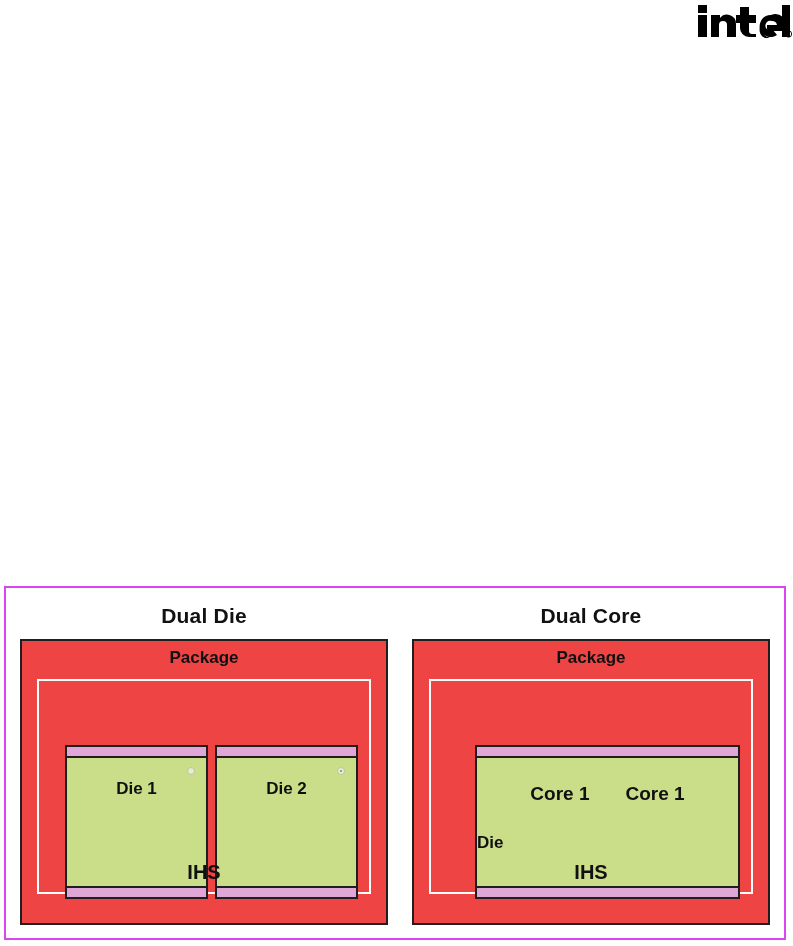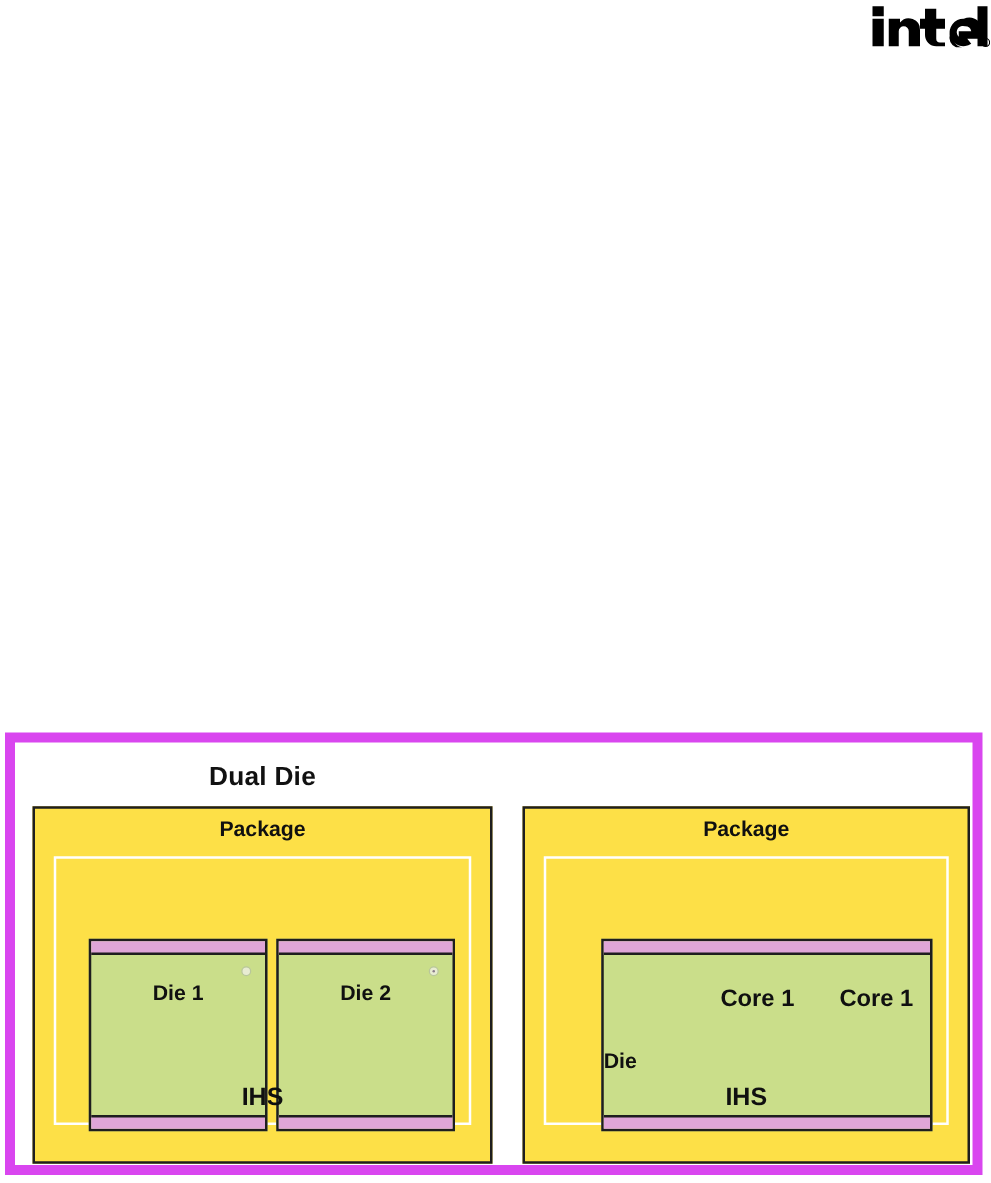--- a/index.html
+++ b/index.html
@@ -26,21 +26,21 @@
   }
   #intel-logo svg { display: block; }
 
   
   #figure-frame {
     position: absolute;
     left: 4px;
     top: 586px;
     width: 782px;
     height: 354px;
-    border: 8px solid #d946ef;
+    border: 2px solid #d946ef;
     background: #ffffff;
     box-sizing: border-box;
   }
 
   .panel {
     position: absolute;
     top: 0;
     height: 100%;
   }
   #panel-dual-die  { left: 14px;  width: 368px; }
@@ -58,21 +58,21 @@
     letter-spacing: 0.2px;
   }
 
   
   .package {
     position: absolute;
     top: 51px;
     left: 0;
     width: 100%;
     height: 286px;
-    background: #fde047;
+    background: #ef4444;
     border: 2px solid #1e1e1e;
     box-sizing: border-box;
   }
 
   .package-label {
     position: absolute;
     top: 7px;
     left: 0;
     width: 100%;
     text-align: center;
@@ -174,21 +174,20 @@
     height: 154px;
   }
   .core-row {
     position: absolute;
     left: 0;
     width: 100%;
     top: 36px;
     display: flex;
     justify-content: center;
     gap: 36px;
-    padding-left: 40px;
   }
   .core-label {
     font-size: 19px;
     font-weight: bold;
     color: #101010;
   }
   .single-die-label {
     position: absolute;
     left: 0;
     width: 100%;
@@ -247,20 +246,21 @@
           <div class="strip strip-bottom"></div>
         </div>
 
         <div class="ihs-label">IHS</div>
       </div>
     </div>
   </div>
 
   <div class="panel" id="panel-dual-core">
 
+    <div class="panel-title">Dual Core</div>
 
     <div class="package">
 
       <div class="package-label">Package</div>
 
       <div class="ihs">
 
         <div class="die" id="die-single">
           <div class="strip strip-top"></div>
 

